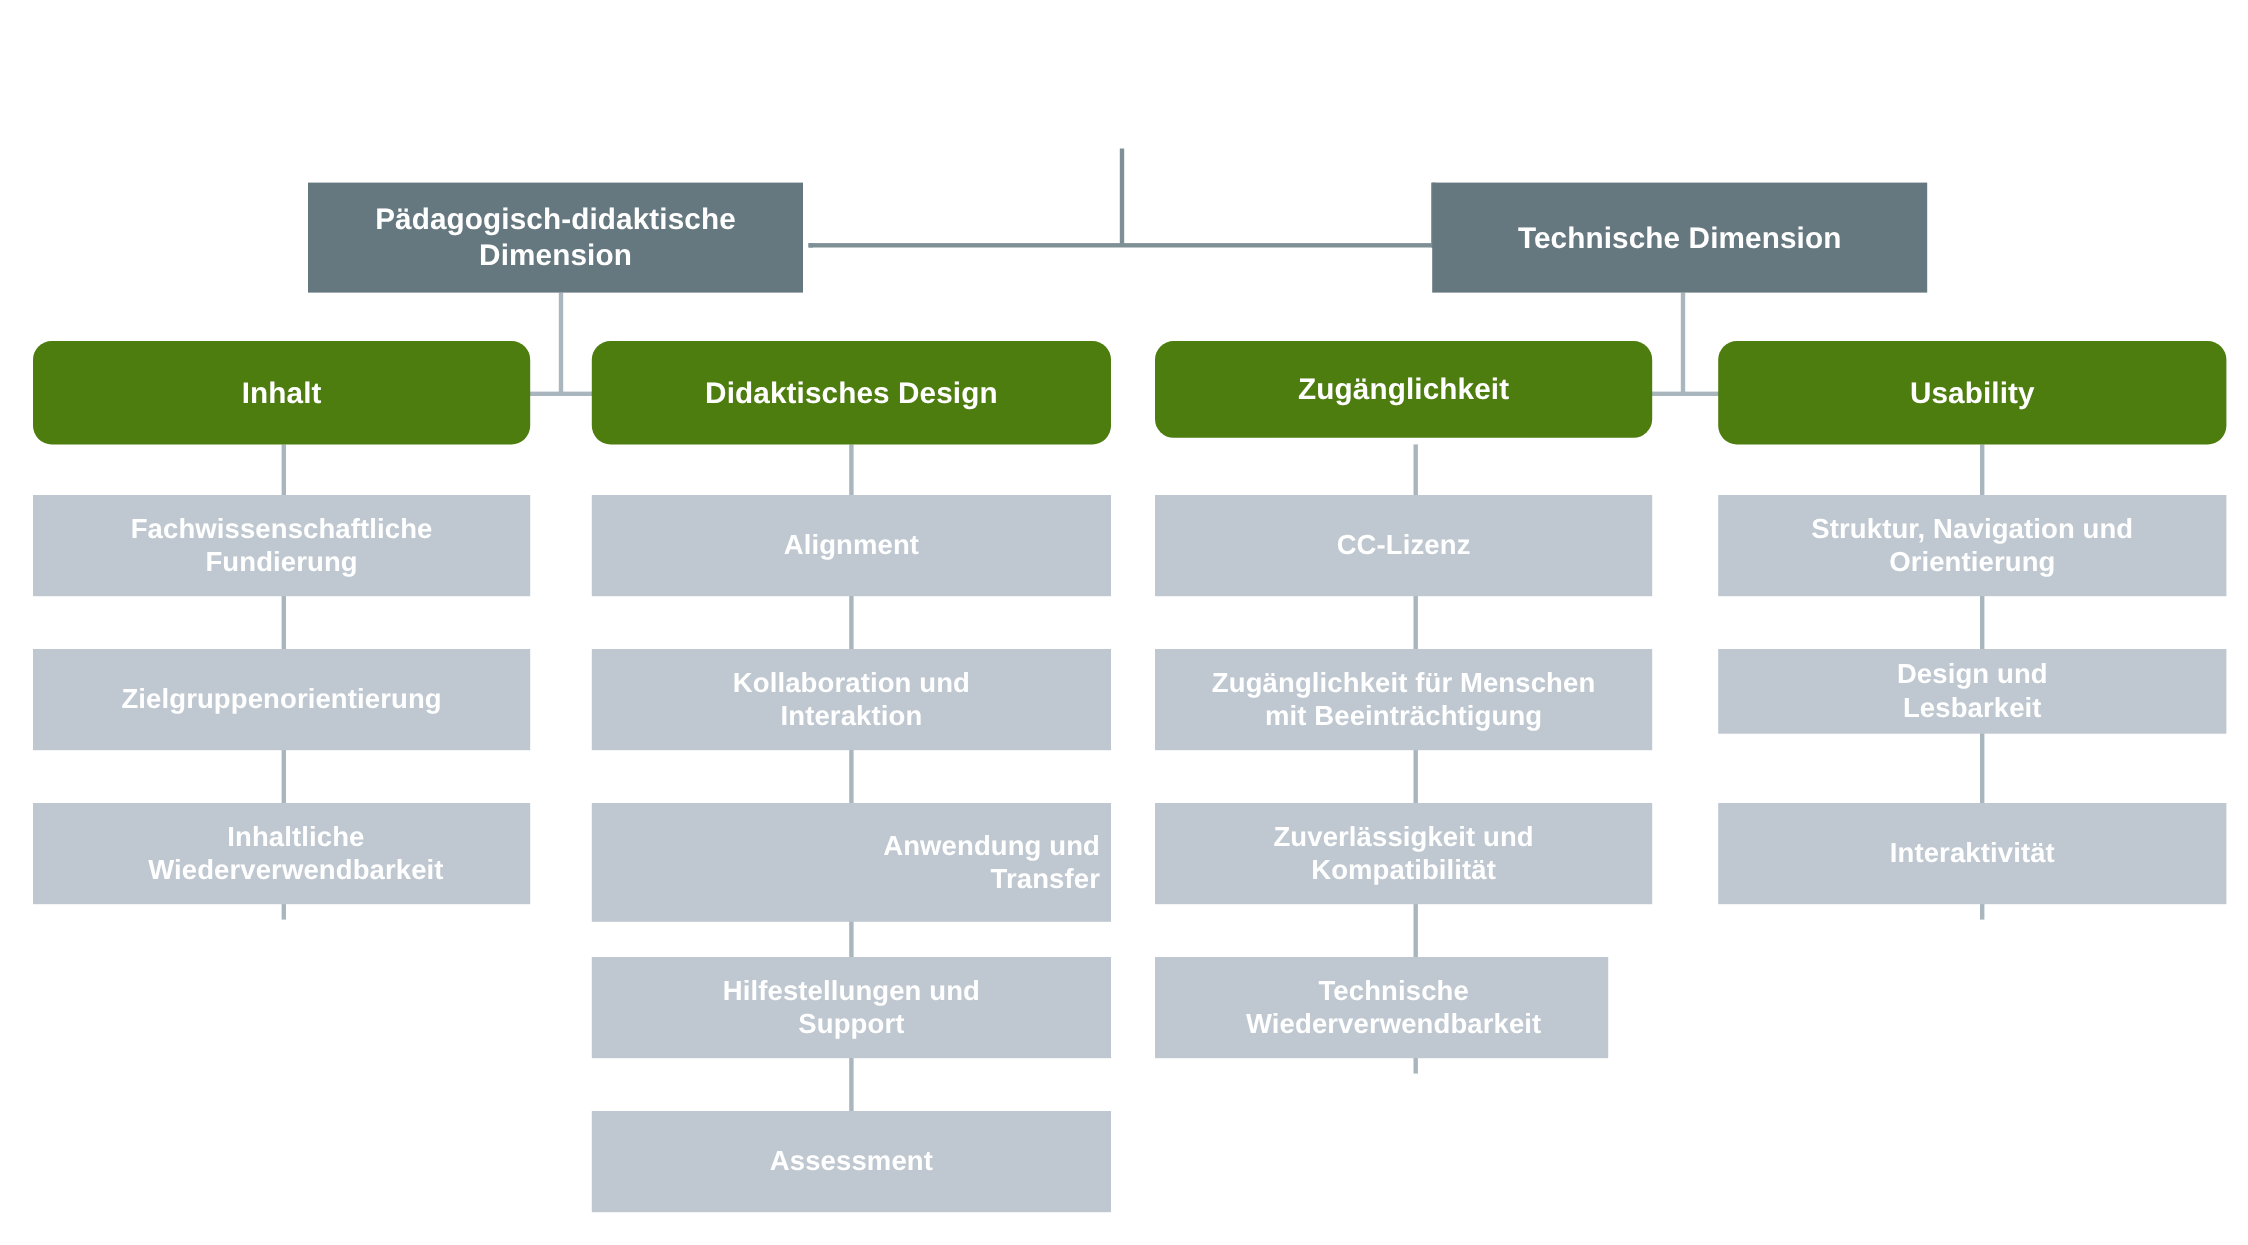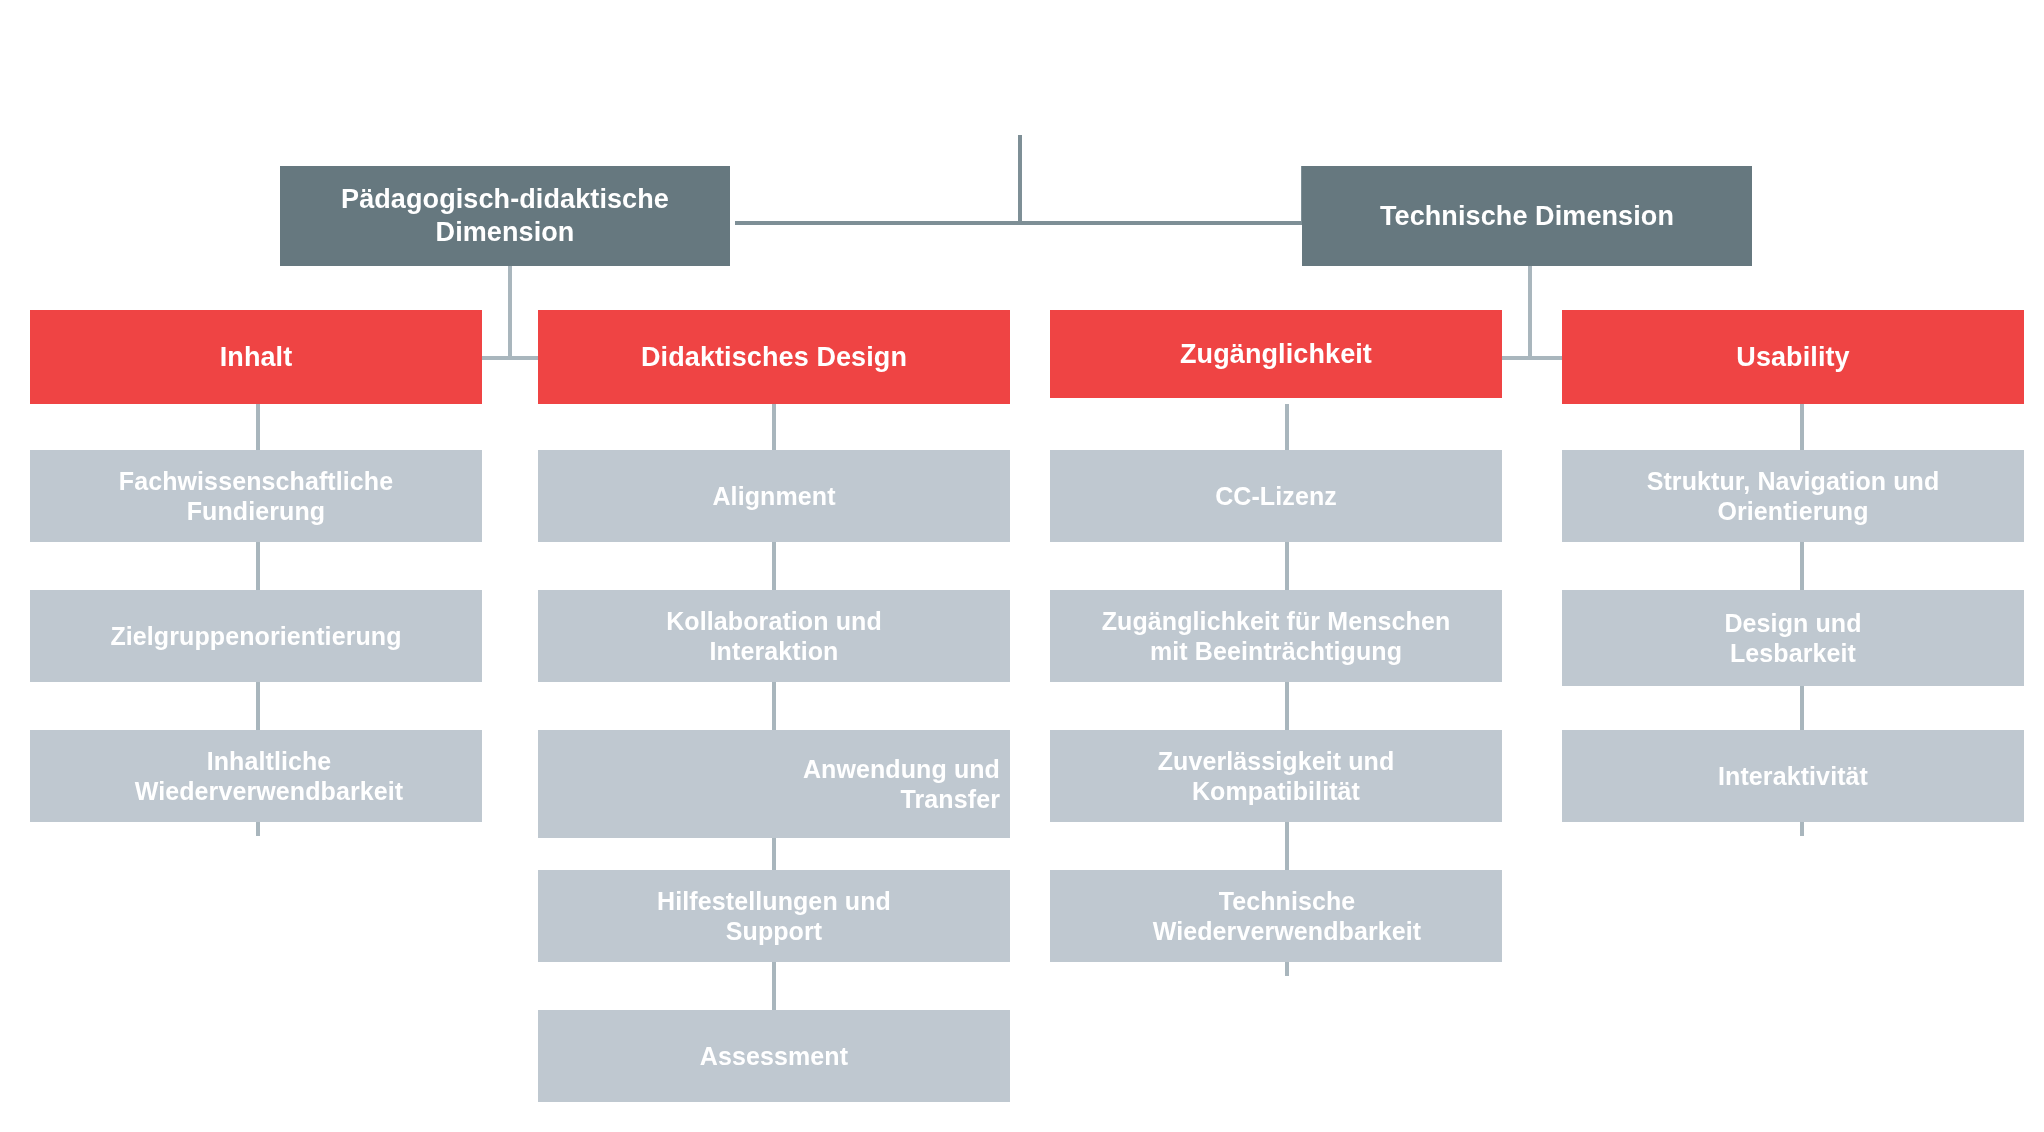--- a/index.html
+++ b/index.html
@@ -34,23 +34,24 @@
     background: #3d4f56;
     font-size: 30px;
     letter-spacing: 0.2px;
   }
   .lvl-dim {
     background: #66787f;
     font-size: 27px;
     letter-spacing: 0.1px;
   }
   .lvl-cat {
-    background: #ef4444;
+    background: #4d7c0f;
     font-size: 27px;
     letter-spacing: 0.1px;
+    border-radius: 17px;
   }
   .lvl-leaf {
     background: #bfc8d0;
     font-size: 25px;
     letter-spacing: 0.1px;
   }
   .node-label {
     display: block;
     width: 100%;
     white-space: pre-line;
@@ -150,30 +151,30 @@
     <span class="node-label">CC-Lizenz</span>
   </div>
   <div class="node lvl-leaf" style="left:1050px; top:590px; width:452px; height:92px;">
     <span class="node-label">Zugänglichkeit für Menschen
 mit Beeinträchtigung</span>
   </div>
   <div class="node lvl-leaf" style="left:1050px; top:730px; width:452px; height:92px;">
     <span class="node-label">Zuverlässigkeit und
 Kompatibilität</span>
   </div>
-  <div class="node lvl-leaf" style="left:1050px; top:870px; width:452px; height:92px;padding-left:32px;">
+  <div class="node lvl-leaf" style="left:1050px; top:870px; width:412px; height:92px;padding-left:32px;">
     <span class="node-label">Technische
 Wiederverwendbarkeit</span>
   </div>
 
   <div class="node lvl-leaf" style="left:1562px; top:450px; width:462px; height:92px;">
     <span class="node-label">Struktur, Navigation und
 Orientierung</span>
   </div>
-  <div class="node lvl-leaf" style="left:1562px; top:590px; width:462px; height:96px;">
+  <div class="node lvl-leaf" style="left:1562px; top:590px; width:462px; height:77px;">
     <span class="node-label">Design und
 Lesbarkeit</span>
   </div>
   <div class="node lvl-leaf" style="left:1562px; top:730px; width:462px; height:92px;">
     <span class="node-label">Interaktivität</span>
   </div>
 
 </div>
 
 </body></html>

